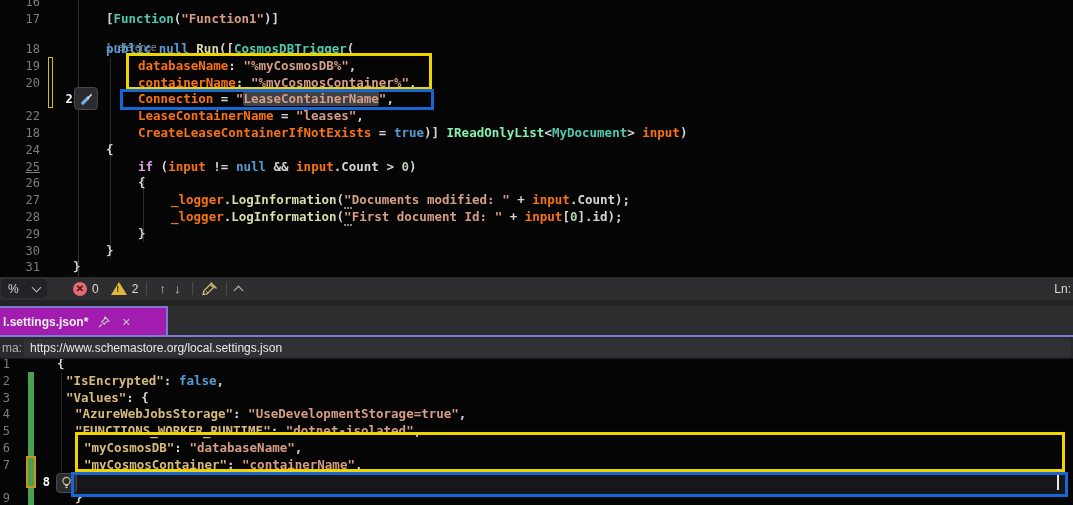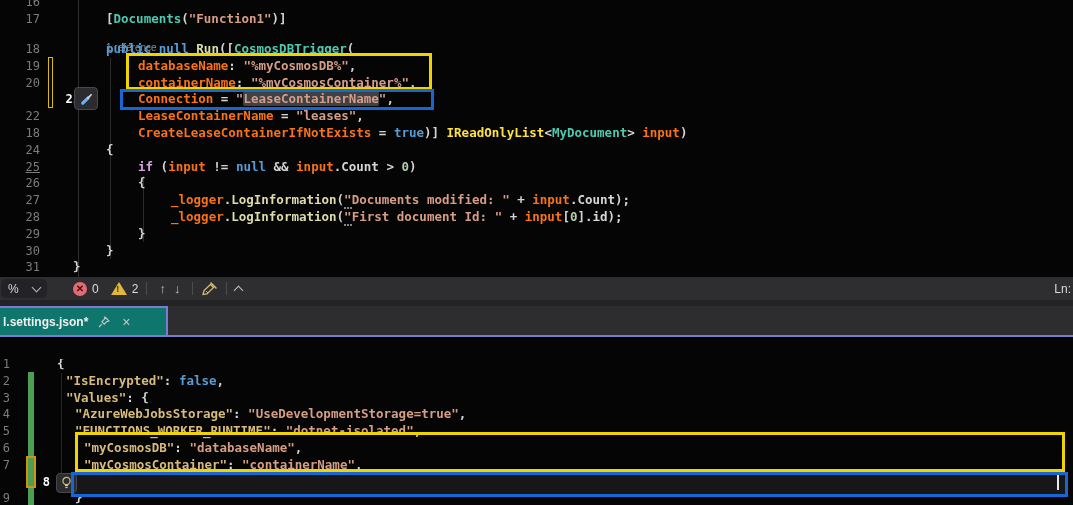--- a/index.html
+++ b/index.html
@@ -7,21 +7,21 @@
          font-family:"Liberation Sans",sans-serif;}
   
   .editor{position:absolute;left:0;width:1073px;background:#050505;overflow:hidden;}
   .code-line{position:absolute;white-space:pre;font-family:"DejaVu Sans Mono",monospace;
              font-size:12.5px;line-height:16.8px;height:16.8px;font-weight:600;color:#d4d4d4;}
   .lnum{position:absolute;font-family:"DejaVu Sans Mono",monospace;font-size:12px;line-height:16.8px;
         color:#7c7c7c;text-align:right;font-weight:400;}
   .lnum.active{color:#ffffff;font-weight:700;margin-left:40px;}
   #top-editor .lnum{left:0;width:40px;}
   #json-editor .lnum{left:-2px;width:12px;}
-  .tk.kw{color:#569cd6}.tk.ctrl{color:#d8a0df}.tk.type{color:#4ec9b0}.tk.iface{color:#fde047}
+  .tk.kw{color:#569cd6}.tk.ctrl{color:#d8a0df}.tk.type{color:#4ec9b0}.tk.iface{color:#86efac}
   .tk.method{color:#dcdcaa}.tk.param{color:#f97316}.tk.prop{color:#d6d6d6}.tk.str{color:#d69d85}
   .tk.num{color:#b5cea8}.tk.punc{color:#d4d4d4}.tk.key{color:#d7ba7d}.tk.jstr{color:#d69d85}
   .tk.hl{background:#3e4146;border-radius:2px}
   .tk.dotu{border-bottom:2px dotted #858585}
   .codelens-row{position:absolute;font-family:"Liberation Sans",sans-serif;font-size:10px;
                 color:#8f8f8f;line-height:12px;}
   .guide{position:absolute;width:1px;background:#2b2b2b;}
   .margin-divider{position:absolute;width:1px;background:#2e2e2e;top:0;bottom:0;}
   
   .icon-btn{position:absolute;background:#2b2b30;border:1px solid #47474d;border-radius:4px;
@@ -49,21 +49,21 @@
   .err-circ{width:14px;height:14px;border-radius:50%;background:#e66a73;color:#3c1218;font-size:10px;
             font-weight:700;display:flex;align-items:center;justify-content:center;line-height:14px;}
   .warn-tri{width:0;height:0;border-left:8px solid transparent;border-right:8px solid transparent;
             border-bottom:13px solid #e2b73d;position:relative;}
   .warn-tri::after{content:"!";position:absolute;left:-2.5px;top:2px;font-size:9px;font-weight:700;color:#4a3a00;}
   .hb-count{margin-left:5px;color:#dcdcdc;}
   .hb-arrow{color:#c0c0c0;font-size:13px;margin:0 4px;cursor:default;}
   
   #tab-strip{position:absolute;left:0;top:306px;width:1073px;height:31px;background:#2d2d30;}
   #tab-strip .purple-underline{position:absolute;left:0;bottom:0;width:1073px;height:2px;background:#7b7bd1;}
-  .tab{position:absolute;left:0;top:0;width:168px;height:29px;background:#0f766e;
+  .tab{position:absolute;left:0;top:0;width:168px;height:29px;background:#a21caf;
        border-top:2px solid #7b7bd1;border-right:2px solid #7b7bd1;box-sizing:border-box;
        display:flex;align-items:center;}
   .tab-title{color:#f0f0f0;font-size:12px;font-weight:700;margin-left:3px;}
   .tab-icon{margin-left:10px;color:#c8c8c8;display:flex;align-items:center;}
   .tab-close{font-size:14px;color:#c8c8c8;margin-left:12px;}
   
   #schema-bar{position:absolute;left:0;top:337px;width:1073px;height:22px;background:#2a2a2d;
               border-bottom:1px solid #1c1c1e;box-sizing:border-box;font-size:12px;display:flex;align-items:center;}
   .schema-label{color:#b0b0b0;margin-left:2px;}
   .schema-field{position:absolute;left:24px;right:2px;top:2px;height:18px;background:#313134;border-radius:2px;}
@@ -88,21 +88,21 @@
           <line x1="4" y1="13" x2="9.5" y2="7.5" stroke="#6cb2f0" stroke-width="3.4" stroke-linecap="round"></line>
           <line x1="9.5" y1="7.5" x2="13" y2="4" stroke="#d8d8d8" stroke-width="1.8" stroke-linecap="round"></line>
         </svg>
       </span>
     </div>
 
     <div id="top-code">
         <div class="lnum" style="top: -6px;">16</div>
         <div class="code-line" style="left: 106px; top: -6px;"></div>
         <div class="lnum" style="top: 11px;">17</div>
-        <div class="code-line" style="left: 106px; top: 11px;"><span class="tk punc">[</span><span class="tk type">Documents</span><span class="tk punc">(</span><span class="tk str">"Function1"</span><span class="tk punc">)]</span></div>
+        <div class="code-line" style="left: 106px; top: 11px;"><span class="tk punc">[</span><span class="tk type">Function</span><span class="tk punc">(</span><span class="tk str">"Function1"</span><span class="tk punc">)]</span></div>
         <div class="codelens-row" style="left: 106px; top: 27px; margin-top: 15px;"><span class="tk codelens">1 reference</span></div>
         <div class="lnum" style="top: 41px;">18</div>
         <div class="code-line" style="left: 106px; top: 41px;"><span class="tk kw">public</span><span class="tk punc"> </span><span class="tk kw">null</span><span class="tk punc"> </span><span class="tk method">Run</span><span class="tk punc">([</span><span class="tk type">CosmosDBTrigger</span><span class="tk punc">(</span></div>
         <div class="lnum" style="top: 57.8px;">19</div>
         <div class="code-line" style="left: 138px; top: 57.8px;"><span class="tk param">databaseName</span><span class="tk punc">: </span><span class="tk str">"%myCosmosDB%"</span><span class="tk punc">,</span></div>
         <div class="lnum" style="top: 74.6px;">20</div>
         <div class="code-line" style="left: 138px; top: 74.6px;"><span class="tk param">containerName</span><span class="tk punc">: </span><span class="tk str">"%myCosmosContainer%"</span><span class="tk punc">,</span></div>
         <div class="lnum active" style="top: 91.4px;">21</div>
         <div class="code-line" style="left: 138px; top: 91.4px;"><span class="tk param">Connection</span><span class="tk punc"> = </span><span class="tk str">"</span><span class="tk str hl">LeaseContainerName</span><span class="tk str">"</span><span class="tk punc">,</span></div>
         <div class="lnum" style="top: 108.2px;">22</div>
@@ -166,20 +166,25 @@
         <svg width="12" height="12" viewBox="0 0 12 12">
           <path d="M7 1 L11 5 L8.5 5.8 L6.2 8.1 L3.9 5.8 L6.2 3.5 Z" fill="none" stroke="#c8c8c8" stroke-width="1.1"></path>
           <line x1="3.9" y1="8.1" x2="1" y2="11" stroke="#c8c8c8" stroke-width="1.1"></line>
         </svg>
       </span>
       <span class="tab-close">×</span>
     </div>
     <div class="purple-underline"></div>
   </div>
 
+  <div id="schema-bar">
+    <div class="schema-field"></div>
+    <span class="schema-label">ma:</span>
+    <span class="schema-url">https://www.schemastore.org/local.settings.json</span>
+  </div>
 
   <div id="json-editor" class="editor" style="top:359px;height:146px;">
     <div class="cur-line-strip" style="left:74px;top:116px;width:991px;height:19px;"></div>
     <div class="guide" style="left:61px;top:14px;height:120px;background:#262626;"></div>
 
     <div class="change-bar-green" style="left:28px;top:13px;width:6px;height:133px;"></div>
     <div class="change-bar-orange-outline" style="left:26px;top:97px;width:10px;height:32px;"></div>
 
     <div class="icon-btn" style="left:56px;top:114px;width:21px;height:20px;z-index:5;">
       <span>

